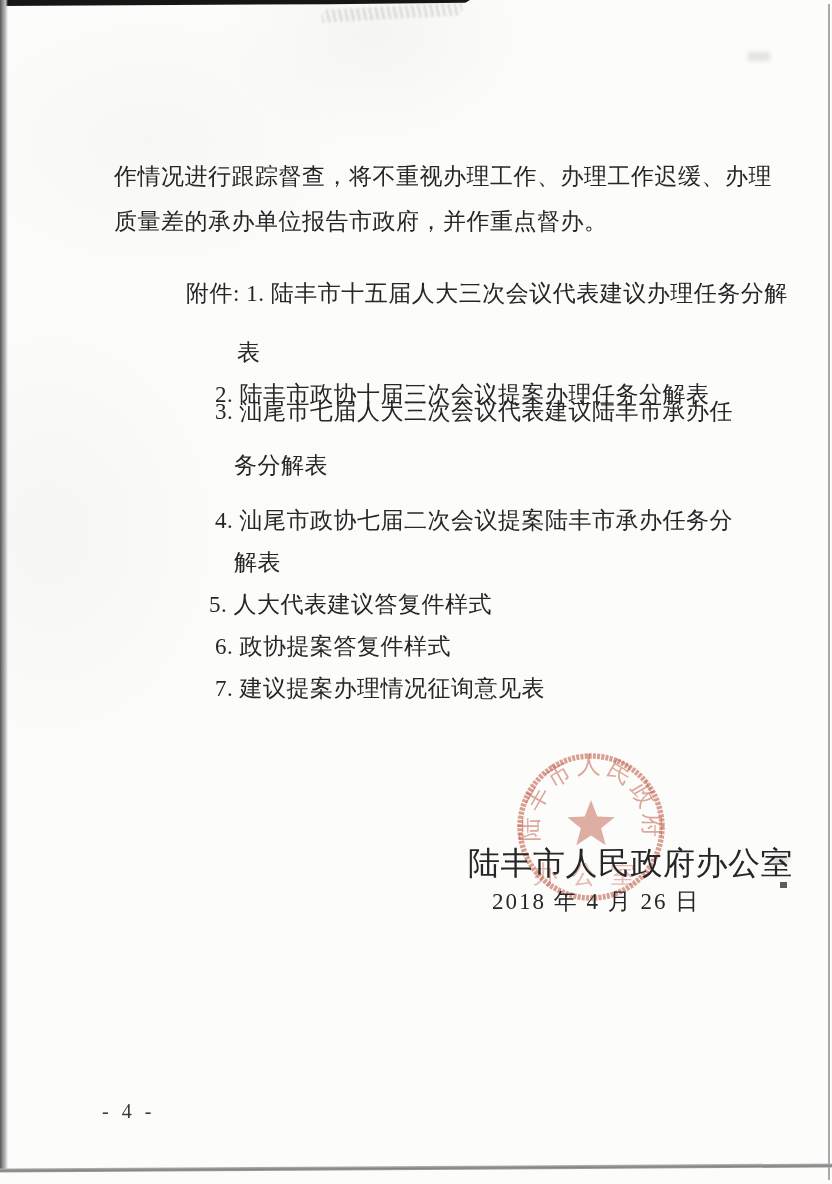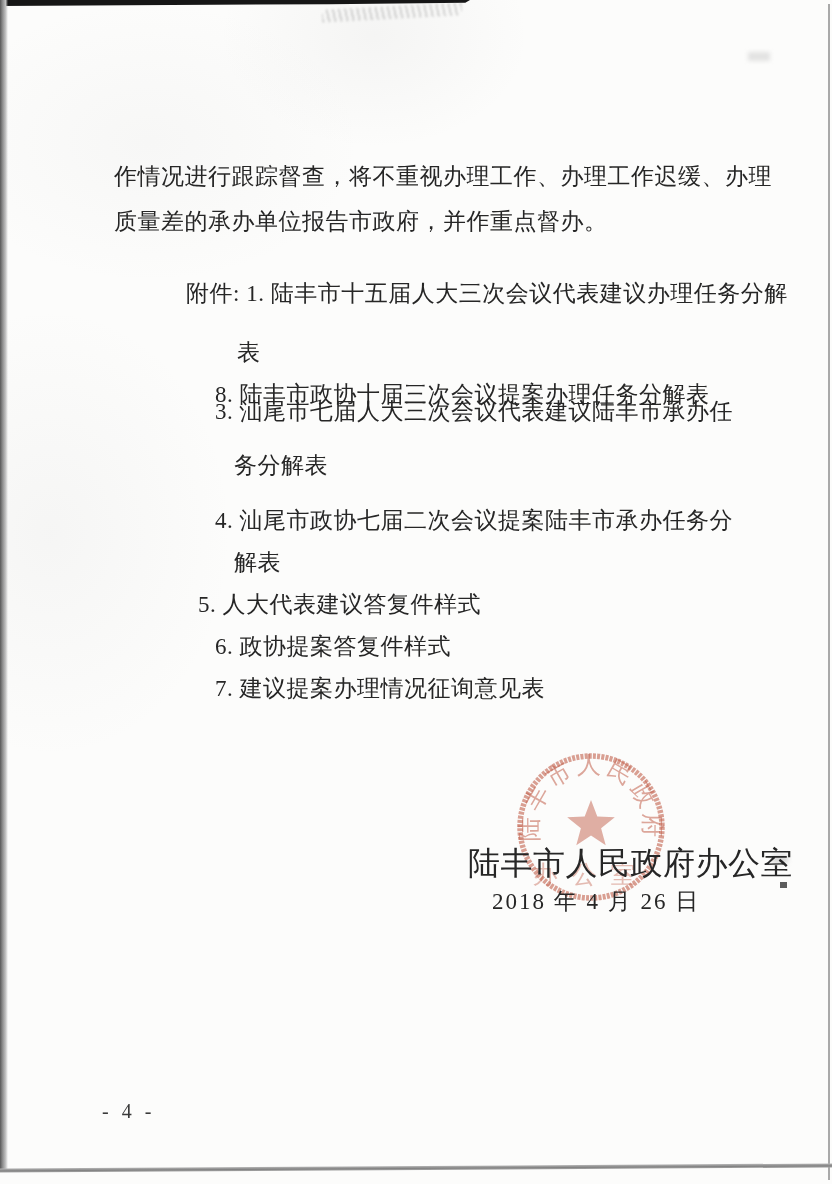--- a/index.html
+++ b/index.html
@@ -66,26 +66,26 @@
   <div class="smudge smudge-scribble"></div>
   <div class="smudge speck-dark"></div>
   <div class="smudge speck-soft"></div>
   <div class="smudge speck-top"></div>
 
   <div class="txt body-line" style="left:114px;top:208px;">质量差的承办单位报告市政府，并作重点督办。</div>
   <div class="txt body-line" style="left:114px;top:163px;">作情况进行跟踪督查，将不重视办理工作、办理工作迟缓、办理</div>
 
   <div class="txt att-line" style="left:152px;top:280px;margin-left:34px;">附件: 1. 陆丰市十五届人大三次会议代表建议办理任务分解</div>
   <div class="txt att-line" style="left:237px;top:339px;">表</div>
-  <div class="txt att-line" style="left:215px;top:381px;">8. 陆丰市政协十届三次会议提案办理任务分解表</div>
+  <div class="txt att-line" style="left:215px;top:381px;">2. 陆丰市政协十届三次会议提案办理任务分解表</div>
   <div class="txt att-line" style="left:215px;top:398px;">3. 汕尾市七届人大三次会议代表建议陆丰市承办任</div>
   <div class="txt att-line" style="left:234px;top:452px;">务分解表</div>
   <div class="txt att-line" style="left:215px;top:507px;">4. 汕尾市政协七届二次会议提案陆丰市承办任务分</div>
   <div class="txt att-line" style="left:234px;top:549px;">解表</div>
-  <div class="txt att-line" style="left:198px;top:591px;">5. 人大代表建议答复件样式</div>
+  <div class="txt att-line" style="left:209px;top:591px;">5. 人大代表建议答复件样式</div>
   <div class="txt att-line" style="left:215px;top:633px;">6. 政协提案答复件样式</div>
   <div class="txt att-line" style="left:215px;top:675px;">7. 建议提案办理情况征询意见表</div>
 
   <div class="seal">
     <svg width="176" height="176" viewBox="-88 -88 176 176">
       <defs>
         <path id="arcPath" d="M -50,19 A 53.5,53.5 0 1 1 50,19" fill="none"></path>
       </defs>
       <circle cx="0" cy="0" r="71" fill="none" stroke="#c2604c" stroke-width="5.5" opacity="0.6" stroke-dasharray="3 1.2"></circle>
       <path d="M0,-25 L6.3,-8.6 L23.8,-7.7 L10.1,3.3 L14.7,20.2 L0,10.6 L-14.7,20.2 L-10.1,3.3 L-23.8,-7.7 L-6.3,-8.6 Z" fill="#c2604c" opacity="0.5" transform="translate(0,-2)"></path>

